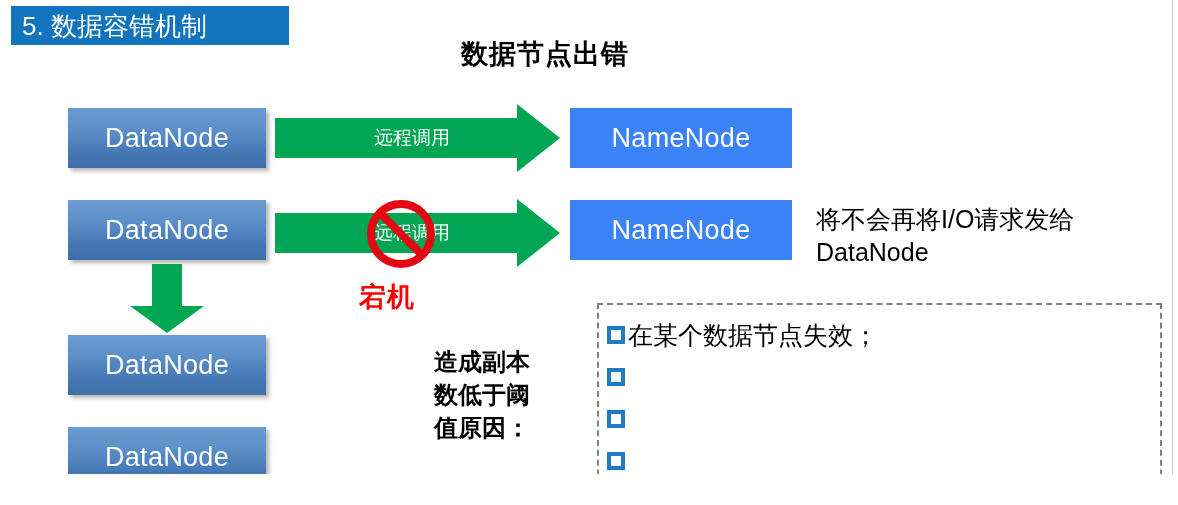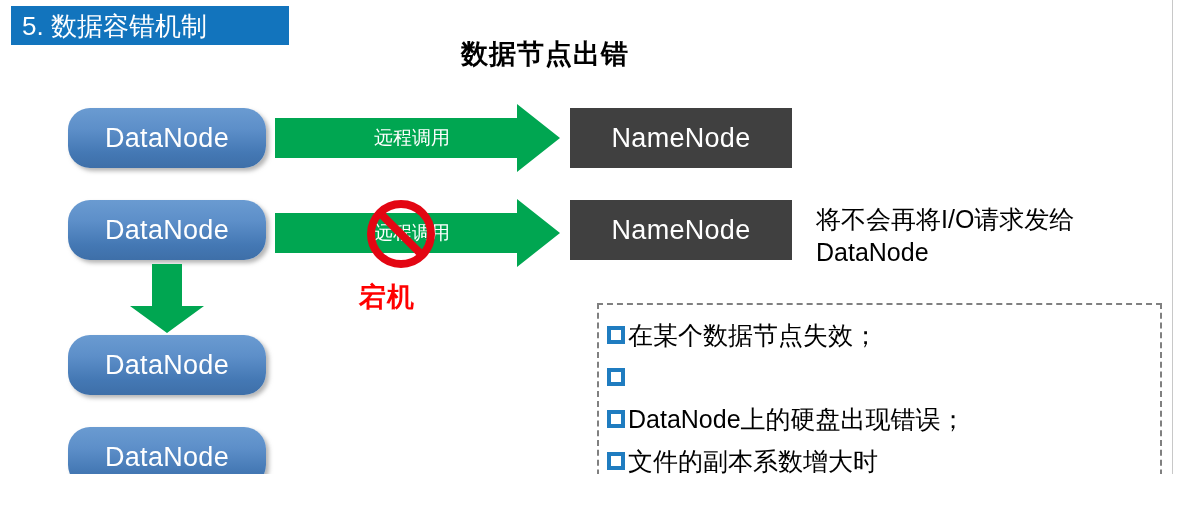--- a/index.html
+++ b/index.html
@@ -69,24 +69,23 @@
     align-items: center;
     justify-content: center;
     color: #ffffff;
     font-size: 27px;
     letter-spacing: 0.3px;
     white-space: nowrap;
   }
   .node-box.datanode {
     background: linear-gradient(to bottom, #6a9bd1 0%, #5d8fc9 35%, #4478b4 75%, #3e6fa8 100%);
     box-shadow: 3px 3px 4px rgba(120,120,120,0.55);
-    border-radius: 22px;
   }
   .node-box.namenode {
-    background: #404040;
+    background: #3b82f6;
   }
 
   .dn1 { left: 68px;  top: 108px; width: 198px; height: 60px; }
   .dn2 { left: 68px;  top: 200px; width: 198px; height: 60px; }
   .dn3 { left: 68px;  top: 335px; width: 198px; height: 60px; }
   .dn4 { left: 68px;  top: 427px; width: 198px; height: 60px; }
   .nn1 { left: 570px; top: 108px; width: 222px; height: 60px; }
   .nn2 { left: 570px; top: 200px; width: 222px; height: 60px; }
 
   
@@ -247,32 +246,35 @@
 
   <div class="v-arrow">
     <svg viewBox="0 0 82 69" xmlns="http://www.w3.org/2000/svg" aria-hidden="true">
       <polygon points="26,0 56,0 56,42 78,42 41,69 4,42 26,42" fill="#00a651"></polygon>
     </svg>
   </div>
 
   <div class="node-box datanode dn3">DataNode</div>
   <div class="node-box datanode dn4">DataNode</div>
 
+  <div class="cause-label">
+    <div>造成副本</div>
+    <div>数低于阈</div>
+    <div>值原因：</div>
+  </div>
 
   <div class="reason-box">
     <div class="reason-item">
       <span class="reason-bullet"></span>
       <span>在某个数据节点失效；</span>
     </div>
     <div class="reason-item">
       <span class="reason-bullet"></span>
     </div>
     <div class="reason-item">
       <span class="reason-bullet"></span>
-      <span>DataNode上的硬盘出现错误；</span>
-    </div>
-    <div class="reason-item">
-      <span class="reason-bullet"></span>
-      <span>文件的副本系数增大时</span>
+    </div>
+    <div class="reason-item">
+      <span class="reason-bullet"></span>
     </div>
   </div>
 
 </div>
 
 </body></html>

